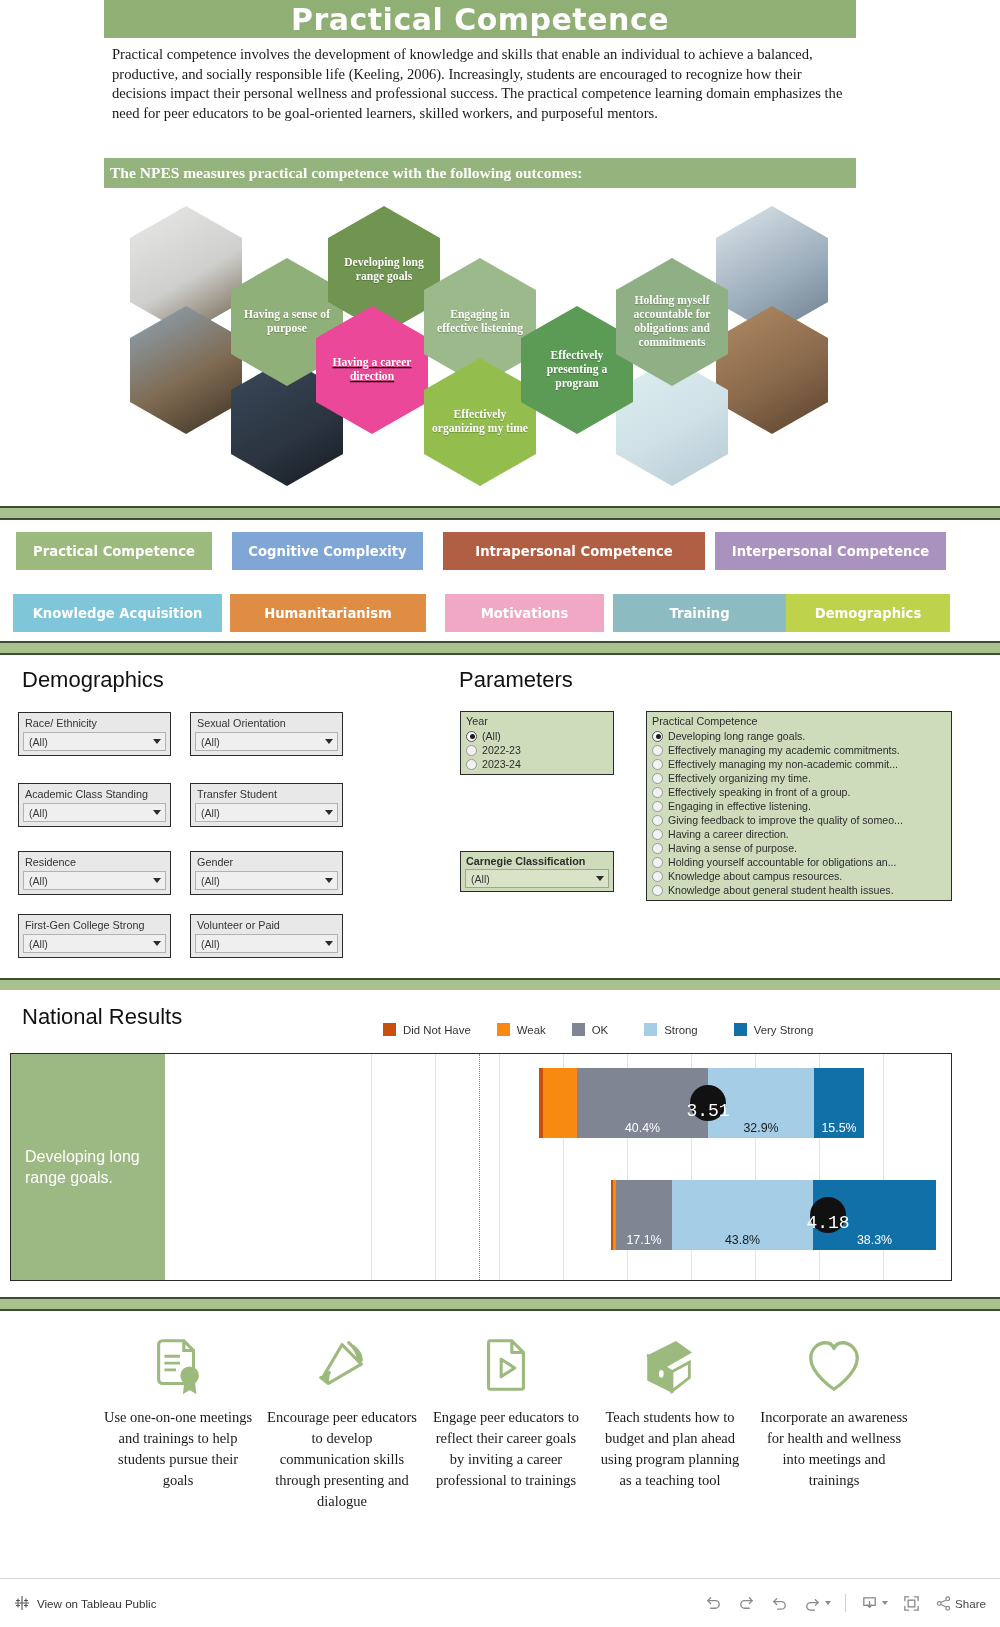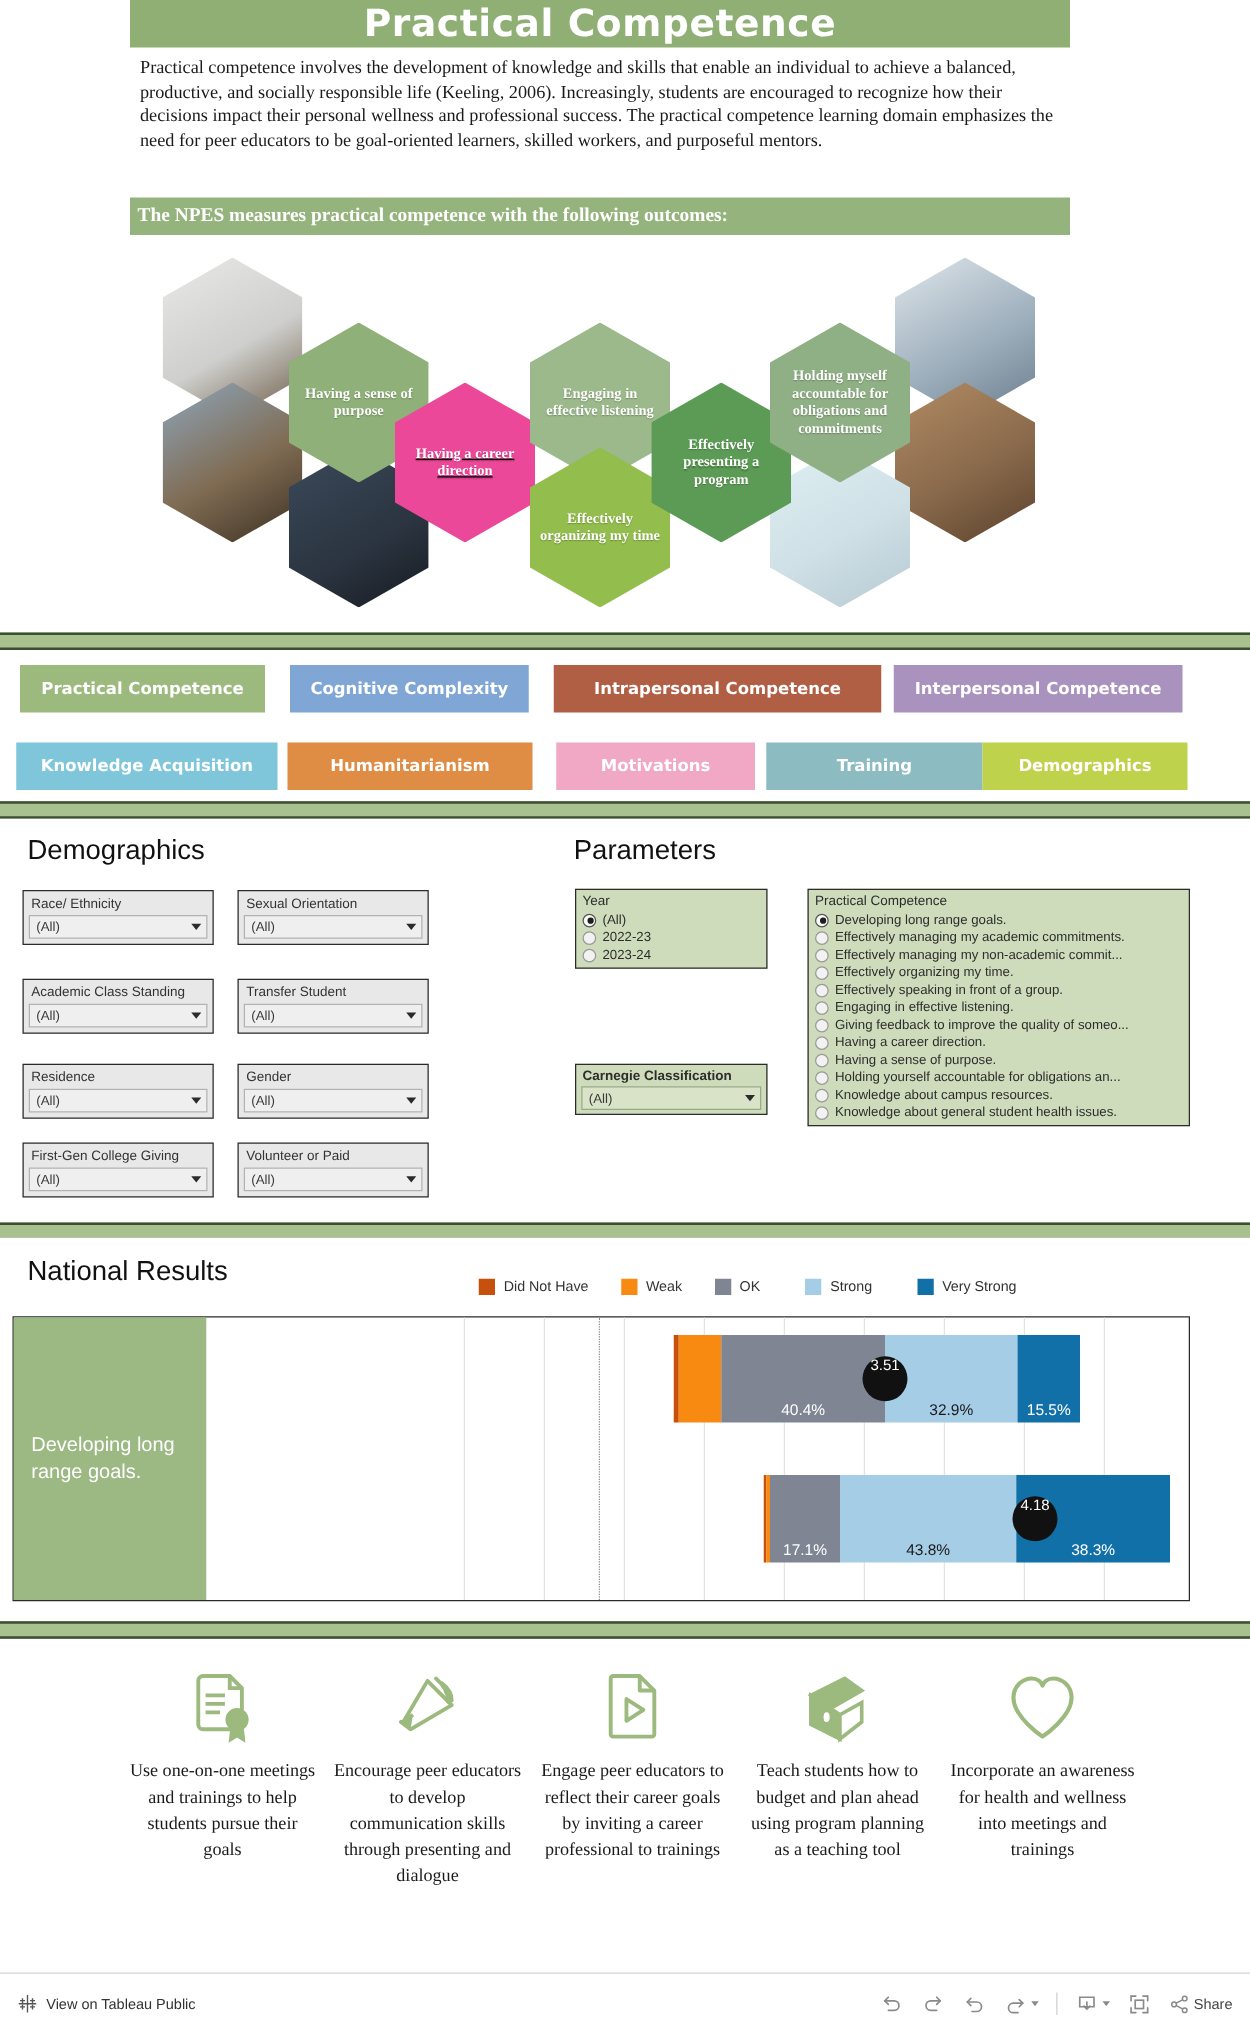--- a/index.html
+++ b/index.html
@@ -139,21 +139,21 @@
     position:absolute; width:142px; text-align:center; font-size:11.6px; color:#222;
   }
   .plot { position:absolute; left:296px; top:0; right:0; height:100%; }
   .gridline { position:absolute; top:0; width:1px; height:100%; background:#e3e3e3; }
   .refline { position:absolute; top:0; width:0; height:100%; border-left:1px dotted #8a8a8a; }
   .bar { position:absolute; height:70px; display:flex; }
   .seg { height:100%; position:relative; display:flex; align-items:flex-end; justify-content:center; }
   .seg b { font-weight:normal; font-size:12.4px; padding-bottom:3px; }
   .avg-dot {
     position:absolute; width:36px; height:36px; border-radius:50%; background:#111;
-    color:#fff; font-size:12px; display:flex; align-items:flex-start; justify-content:center;
+    color:#fff; font-size:18px; display:flex; align-items:flex-end; justify-content:center;font-family:Liberation Mono, monospace;
   }
 
   
   .rec-zone { position:absolute; left:0; top:1313px; width:1000px; height:262px; background:#fff; }
   .rec-grid { position:absolute; left:96px; top:22px; width:820px; display:flex; }
   .rec-card { width:164px; display:flex; flex-direction:column; align-items:center; }
   .rec-icon { width:62px; height:62px; margin-bottom:10px; }
   .rec-card p {
     font-family:"Liberation Serif", serif;
     font-size:14.5px; line-height:21px; color:#1a1a1a; text-align:center; width:150px;
@@ -195,20 +195,23 @@
       <div class="hex photo" style="left:130px; top:10px; background:linear-gradient(150deg,#e9e9e7,#cfd0cd 55%,#6b5a46);"></div>
       <div class="hex photo" style="left:130px; top:110px; background:linear-gradient(150deg,#8ea6bb,#7f6b52 55%,#3b2f22);"></div>
       <div class="hex photo" style="left:231px; top:162px; background:linear-gradient(150deg,#3b4a5c,#2b3440 60%,#161b22);"></div>
       <div class="hex photo" style="left:716px; top:10px; background:linear-gradient(150deg,#dfe6ea,#9fb0be 55%,#6b7d8d);"></div>
       <div class="hex photo" style="left:716px; top:110px; background:linear-gradient(150deg,#b28b63,#8a6a4c 55%,#5a422c);"></div>
       <div class="hex photo" style="left:616px; top:162px; background:linear-gradient(150deg,#dff0f4,#cfe0e6 55%,#b6c9d2);"></div>
 
       <div class="hex" style="left:231px; top:62px; background:#8fb078;">
         <span>Having a sense of purpose</span>
       </div>
+      <div class="hex" style="left:328px; top:10px; background:#6f9550;">
+        <span>Developing long range goals</span>
+      </div>
       <div class="hex" style="left:316px; top:110px; background:#ec4899;text-decoration:underline;">
         <span>Having a career direction</span>
       </div>
       <div class="hex" style="left:424px; top:62px; background:#9bb98a;">
         <span>Engaging in effective listening</span>
       </div>
       <div class="hex" style="left:424px; top:162px; background:#93bd4d;">
         <span>Effectively organizing my time</span>
       </div>
       <div class="hex" style="left:521px; top:110px; background:#5c9b55;">
@@ -298,21 +301,21 @@
       </div>
     </div>
     <div class="flt" style="left:190px;top:196px;width:153px;">
       <span class="lbl">Gender</span>
       <div class="dd">
         <span class="val">(All)</span>
         <span class="caret"></span>
       </div>
     </div>
     <div class="flt" style="left:18px;top:259px;width:153px;">
-      <span class="lbl">First-Gen College Giving</span>
+      <span class="lbl">First-Gen College Strong</span>
       <div class="dd">
         <span class="val">(All)</span>
         <span class="caret"></span>
       </div>
     </div>
     <div class="flt" style="left:190px;top:259px;width:153px;">
       <span class="lbl">Volunteer or Paid</span>
       <div class="dd">
         <span class="val">(All)</span>
         <span class="caret"></span>

